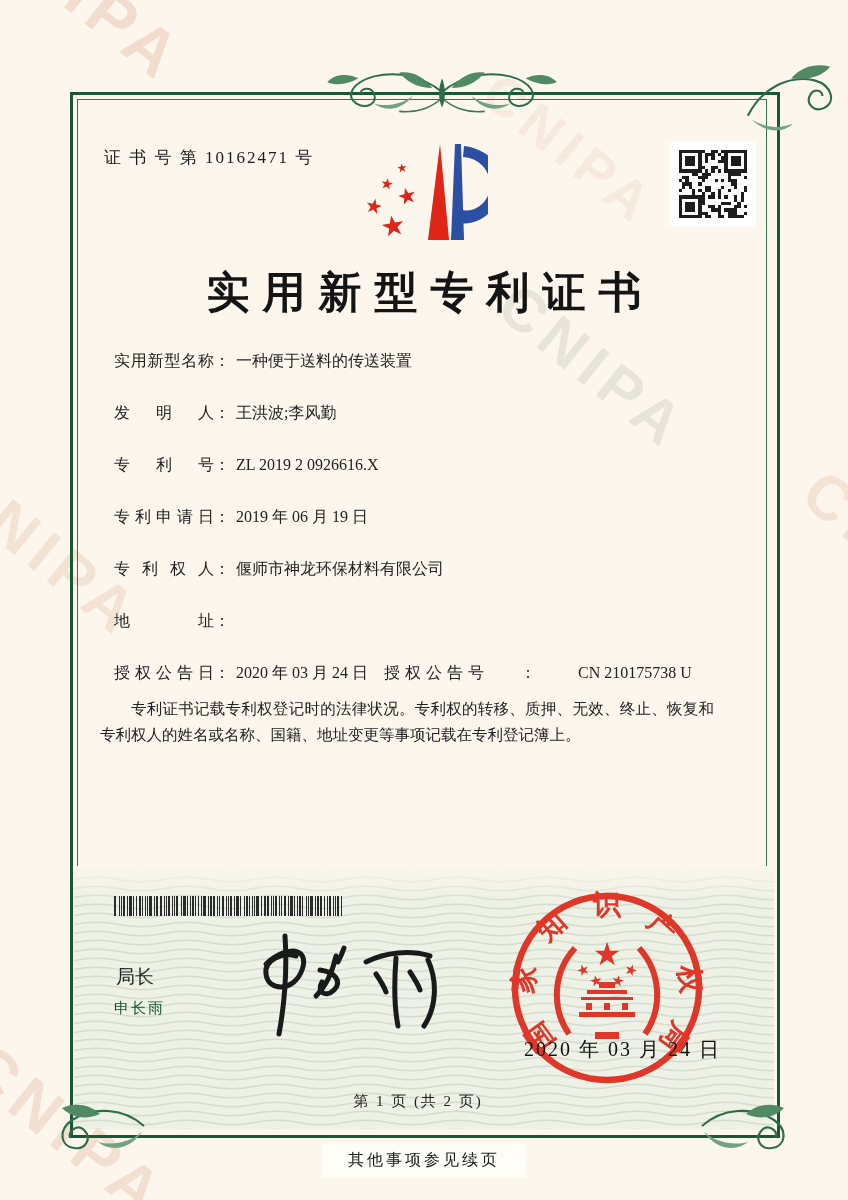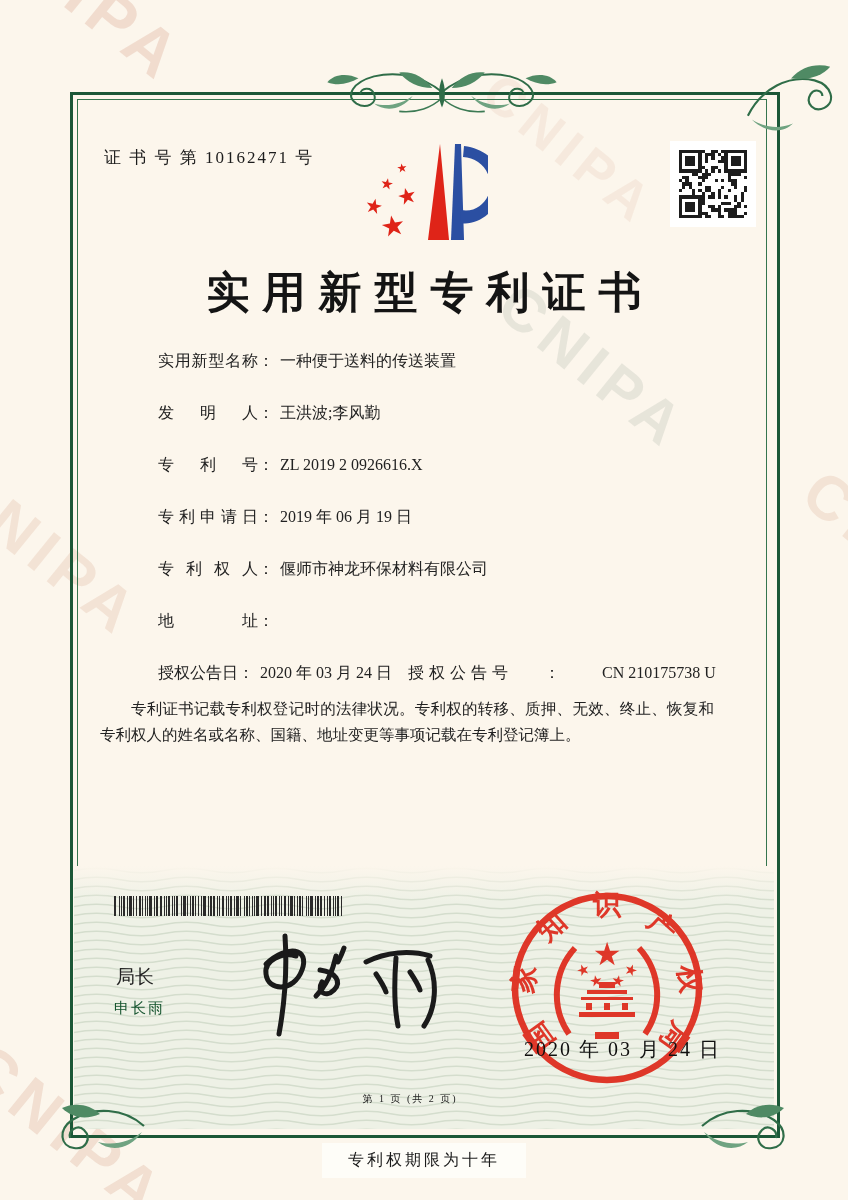--- a/index.html
+++ b/index.html
@@ -21,41 +21,41 @@
   .frame-outer{left:70px;top:92px;width:704px;height:1040px;border:3px solid #1b5737;z-index:1;}
   .frame-inner{left:77px;top:99px;width:688px;height:1024px;border:1px solid #35754e;z-index:1;}
   
   .cert-no{left:104px;top:146px;font-size:17px;letter-spacing:2px;z-index:2;color:#1c1c1c;}
   .logo{left:352px;top:138px;z-index:2;}
   .qr-pad{left:670px;top:141px;width:86px;height:86px;background:#ffffff;z-index:2;display:flex;align-items:center;justify-content:center;}
   .title{left:0;top:264px;width:848px;text-align:center;font-size:43px;font-weight:bold;
     letter-spacing:13px;text-indent:13px;color:#141414;z-index:2;}
   
   .fields{left:114px;top:350px;width:586px;z-index:2;font-size:16px;}
-  .field-row{display:flex;margin-bottom:30px;line-height:22px;white-space:nowrap;margin-left:44px;}
+  .field-row{display:flex;margin-bottom:30px;line-height:22px;white-space:nowrap;}
   .flabel{display:inline-block;width:100px;text-align:justify;text-align-last:justify;}
   .fcolon{display:inline-block;margin-right:6px;}
   .fvalue{display:inline-block;}
   .fgroup2{margin-left:16px;display:flex;gap:36px;}
   
   .paras{left:100px;top:696px;width:614px;z-index:2;font-size:15.5px;line-height:26px;text-align:justify;}
   .paras p{margin:0 0 5px 0;text-indent:2em;}
   
   .band{left:74px;top:866px;width:700px;height:263px;z-index:1;}
   .band-fade{left:74px;top:866px;width:700px;height:36px;z-index:1;
     background:linear-gradient(to bottom,#fcf6ec,rgba(252,246,236,0));}
   .barcode{left:114px;top:896px;z-index:2;}
   
   .signer-pos{left:116px;top:964px;font-family:"Liberation Sans",sans-serif;font-size:19px;z-index:2;color:#222;}
   .signer-name{left:114px;top:999px;font-family:"Liberation Sans",sans-serif;font-size:15px;letter-spacing:2px;z-index:2;color:#14532d;}
   .signature{left:238px;top:926px;z-index:3;}
   .seal{left:507px;top:890px;z-index:3;opacity:.93;}
   .seal-date{left:524px;top:1036px;z-index:4;font-size:20px;letter-spacing:2px;color:#101010;}
   
-  .page-info{left:4px;top:1092px;width:812px;text-align:center;font-size:10px;letter-spacing:2px;z-index:2;color:#222;}
+  .page-info{left:12px;top:1092px;width:812px;text-align:center;font-size:15px;letter-spacing:2px;z-index:2;color:#222;}
   .footer-note{left:50%;top:1143px;transform:translateX(-50%);background:#fefdf8;
     padding:7px 26px;font-size:16px;letter-spacing:3px;z-index:2;color:#1a1a1a;}
   .orn{z-index:2;}
 </style>
 </head>
 <body>
 
 <span class="wm" style="left:-38px;top:-46px;font-size:66px;color:rgba(231,199,182,0.55);">CNIPA</span>
 <span class="wm" style="left:468px;top:118px;font-size:54px;color:rgba(236,212,198,0.38);">CNIPA</span>
 <span class="wm" style="left:482px;top:332px;font-size:60px;color:rgba(206,208,197,0.45);">CNIPA</span>
@@ -515,13 +515,13 @@
       <rect x="88" y="142" width="24" height="7"></rect>
     </g>
     <path d="M62,144 C44,118 46,82 68,58" fill="none" stroke="#de2a1b" stroke-width="6"></path>
     <path d="M138,144 C156,118 154,82 132,58" fill="none" stroke="#de2a1b" stroke-width="6"></path>
   </g>
 </svg>
 
 <div class="abs seal-date">2020 年 03 月 24 日</div>
 
 <div class="abs page-info">第 1 页 (共 2 页)</div>
-<div class="abs footer-note">专利权期限为十年</div>
+<div class="abs footer-note">其他事项参见续页</div>
 
 </body></html>

